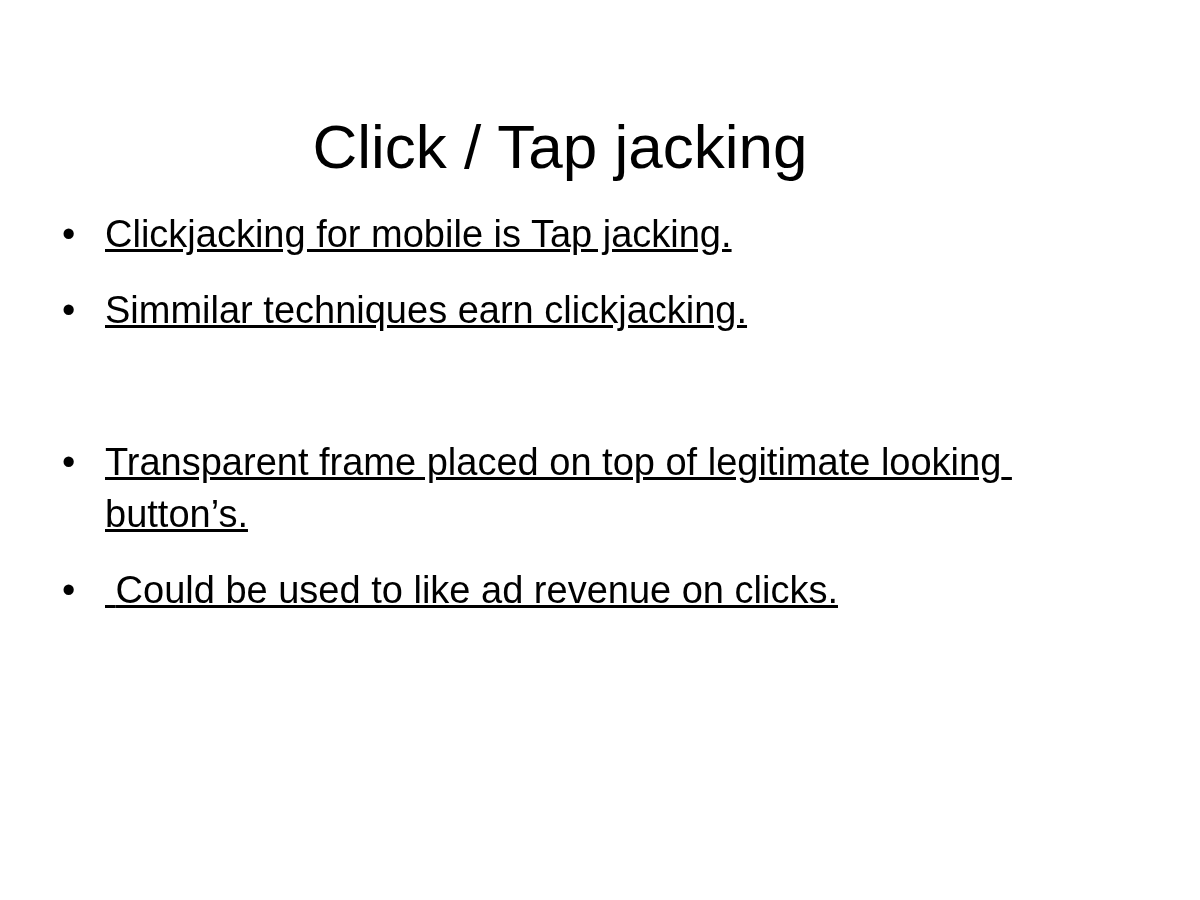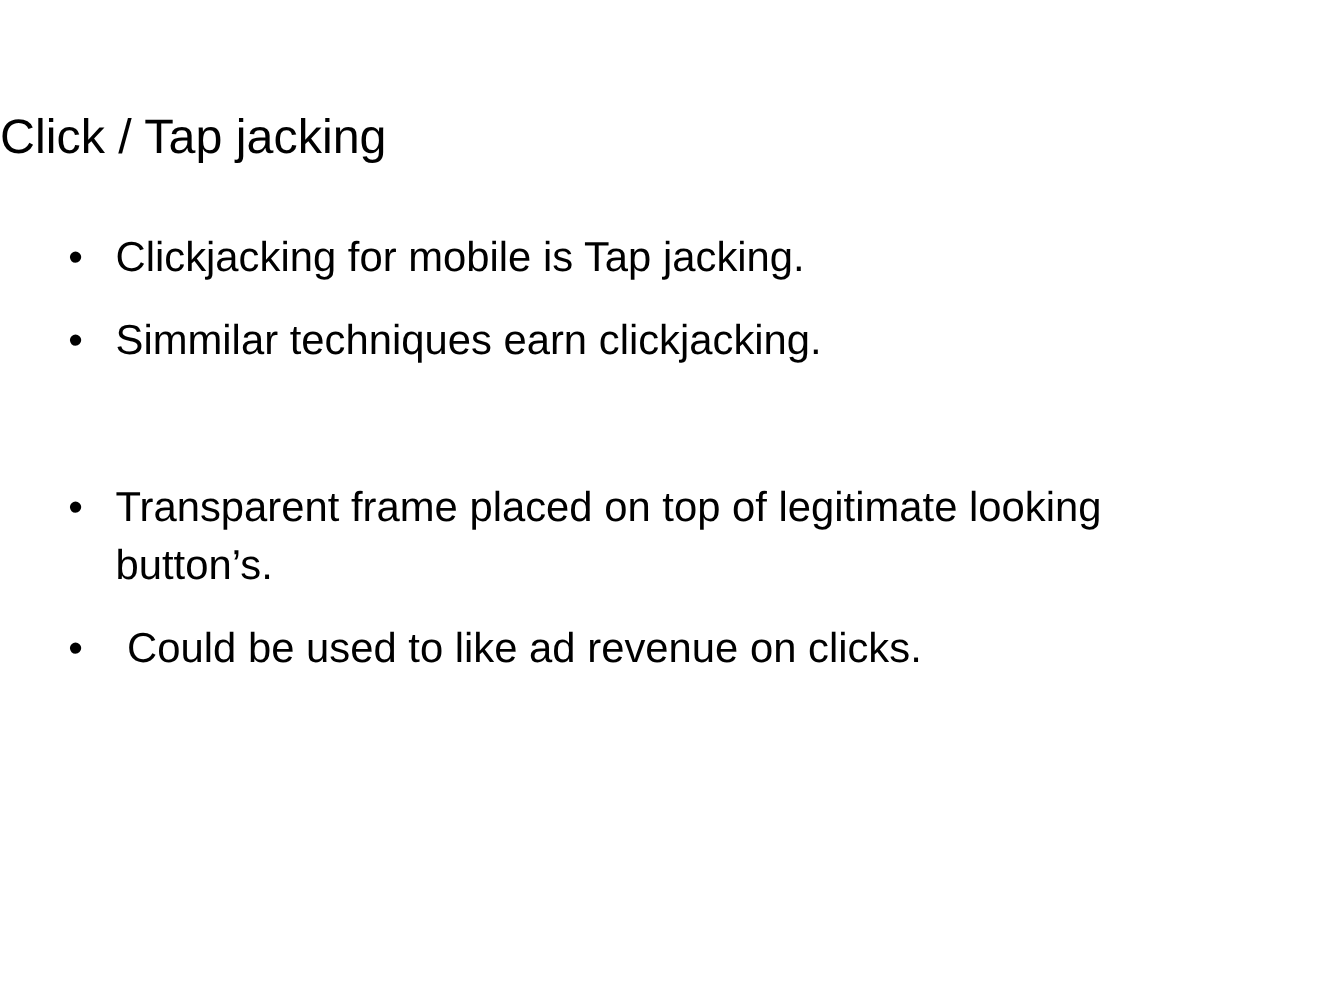--- a/index.html
+++ b/index.html
@@ -21,21 +21,22 @@
     width: 1200px;
     height: 900px;
     background: #ffffff;
   }
 
   .slide-title {
     position: absolute;
     left: 0;
     top: 74px;
     width: 1120px;
-    font-size: 44px;
+    text-align: center;
+    font-size: 62px;
     line-height: 1.0;
     font-weight: normal;
     color: #000000;
     letter-spacing: 0px;
     white-space: nowrap;
   }
 
   .body-area {
     position: absolute;
     left: 56px;
@@ -70,20 +71,21 @@
     width: 22px;
     font-size: 38px;
     line-height: 52px;
     text-align: left;
     color: #000000;
   }
 
   .bullet-text {
     display: block;
     white-space: pre-wrap;
+    text-decoration: underline;
   }
 
   .bullet-item.is-blank {
     margin-bottom: 24px;
     min-height: 52px;
   }
 </style>
 </head>
 <body>
 

